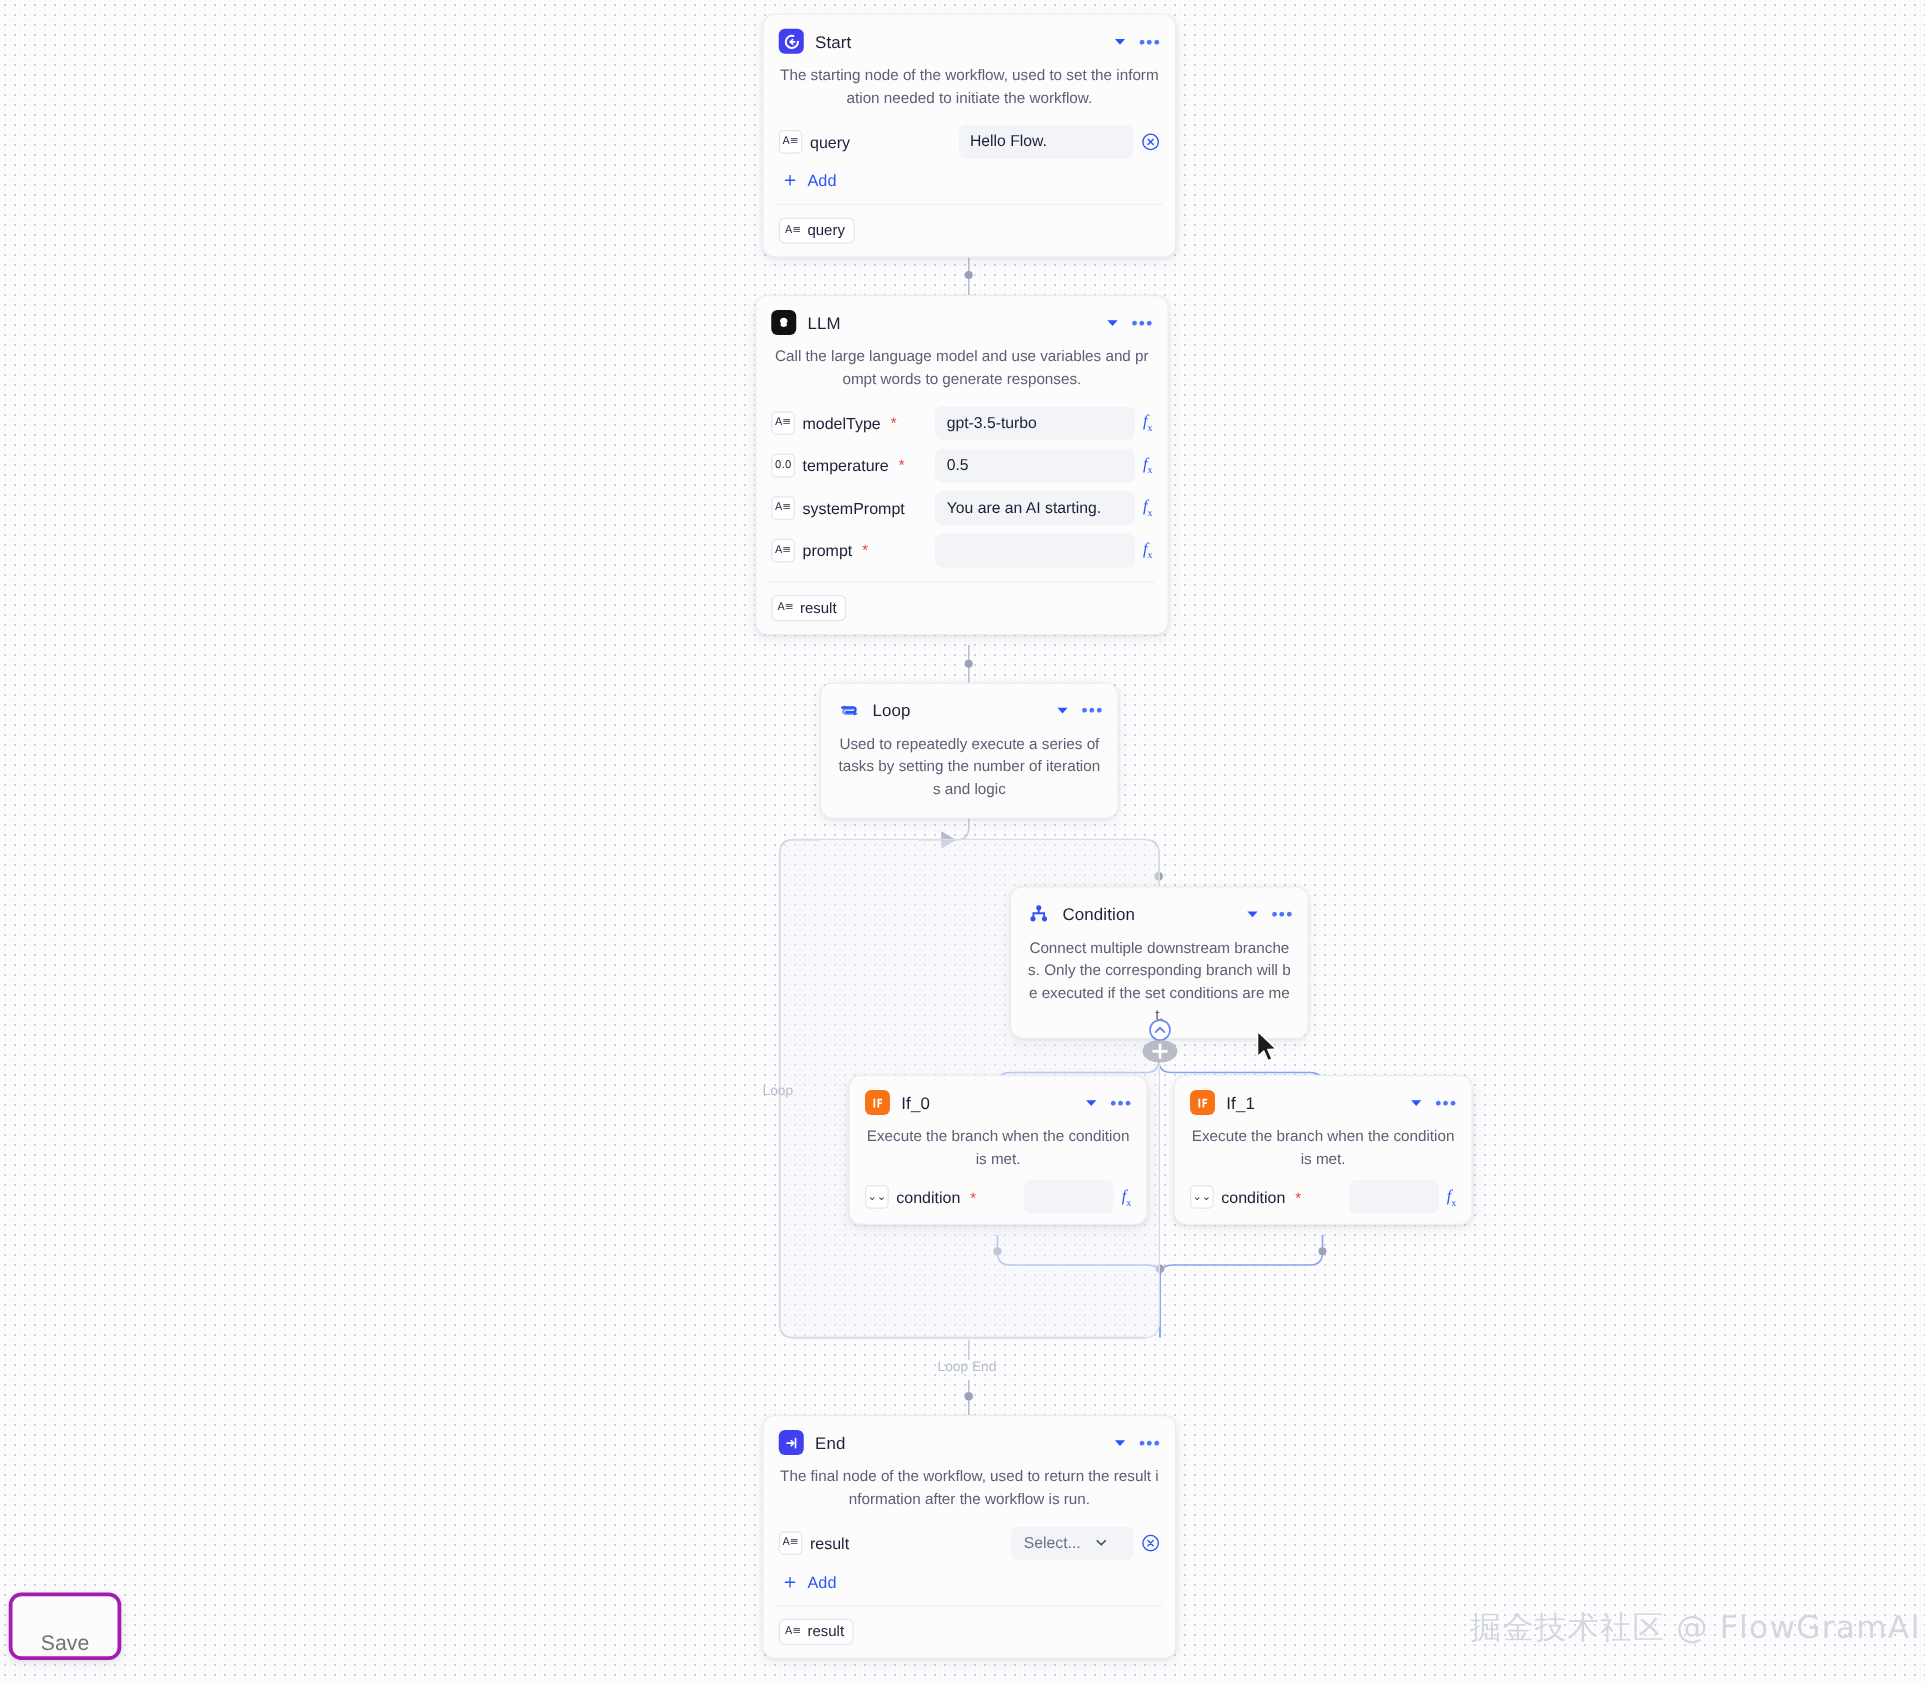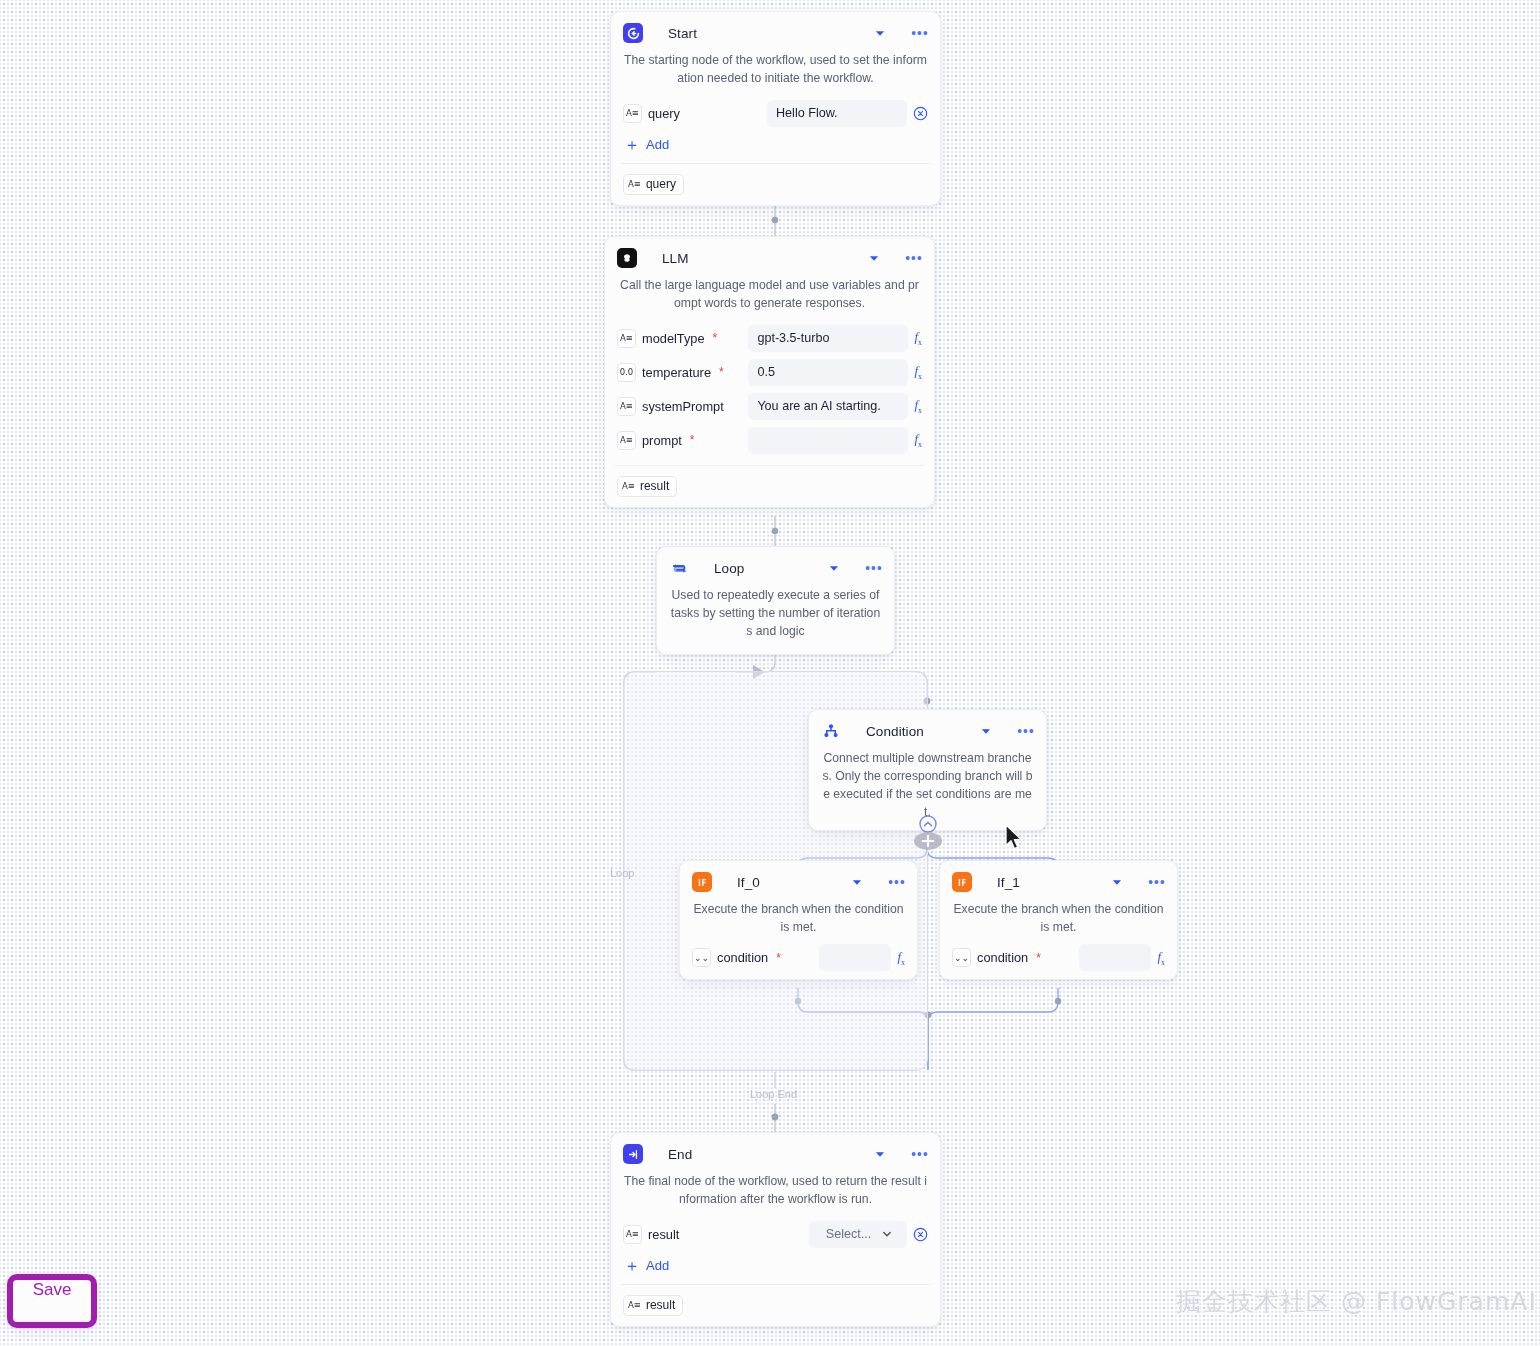--- a/index.html
+++ b/index.html
@@ -24,21 +24,21 @@
     position: absolute;
     background: #fcfcfd;
     border: 1px solid #eceef2;
     border-radius: 10px;
     box-shadow: 0 1px 3px rgba(28,31,54,.07), 0 4px 14px rgba(28,31,54,.05);
     padding: 0;
   }
   .node-head {
     display: flex; align-items: center;
     padding: 11px 12px 8px 12px;
-    gap: 25px;
+    gap: 9px;
   }
   .node-icon {
     width: 20px; height: 20px; border-radius: 5px;
     display: flex; align-items: center; justify-content: center;
     flex: 0 0 auto;
   }
   .node-title {
     font-size: 13.5px; color: #1c1f36; font-weight: 400;
     letter-spacing: .1px;
     flex: 1 1 auto;
@@ -92,21 +92,21 @@
     display: inline-flex; align-items: center; gap: 5px;
     border: 1px solid #e4e6ec; border-radius: 5px;
     background: #fff; padding: 2px 7px 2px 4px; height: 21px;
     font-size: 12px; color: #1c1f36;
   }
   .chip-ico {
     font-size: 8.5px; color:#2b2f45; font-family:"DejaVu Sans", sans-serif;
   }
   .select-box {
     background:#f3f4f7; border-radius:6px; height:27px; display:flex;
-    align-items:center; justify-content:center; padding:0 7px 0 10px;
+    align-items:center; justify-content:flex-start; padding:0 7px 0 10px;
     font-size:12.6px; color:#6b7085; gap:10px; cursor:pointer;
   }
 
   
   .loop-box {
     position: absolute;
     border: 1px solid #d7dbe6;
     border-radius: 12px;
     background: rgba(243,245,250,.45);
   }
@@ -116,25 +116,25 @@
   }
   .watermark {
     position: absolute; font-size: 25px; color: #d4d7e0;
     letter-spacing: 1px; white-space: nowrap;
     font-family: "DejaVu Sans", sans-serif;
     text-shadow: 0 1px 0 #fff;
   }
   .save-btn {
     position: absolute;
     background: #fcfcfd;
-    border: 6px solid #a21caf;
+    border: 3px solid #a21caf;
     border-radius: 10px;
     box-shadow: 0 1px 3px rgba(28,31,54,.08), 0 4px 14px rgba(28,31,54,.06);
-    display: flex; align-items: flex-start; justify-content: center;
-    color: #a21caf; font-size: 17px; cursor: pointer;
+    display: flex; align-items: flex-end; justify-content: center;
+    color: #737373; font-size: 17px; cursor: pointer;
   }
   svg.wires { position: absolute; inset: 0; pointer-events: none; }
   .cursor-arrow { position: absolute; }
   .addcircle { position:absolute; cursor:pointer; }
 </style>
 </head>
 <body>
 
 <div id="canvas">
 

